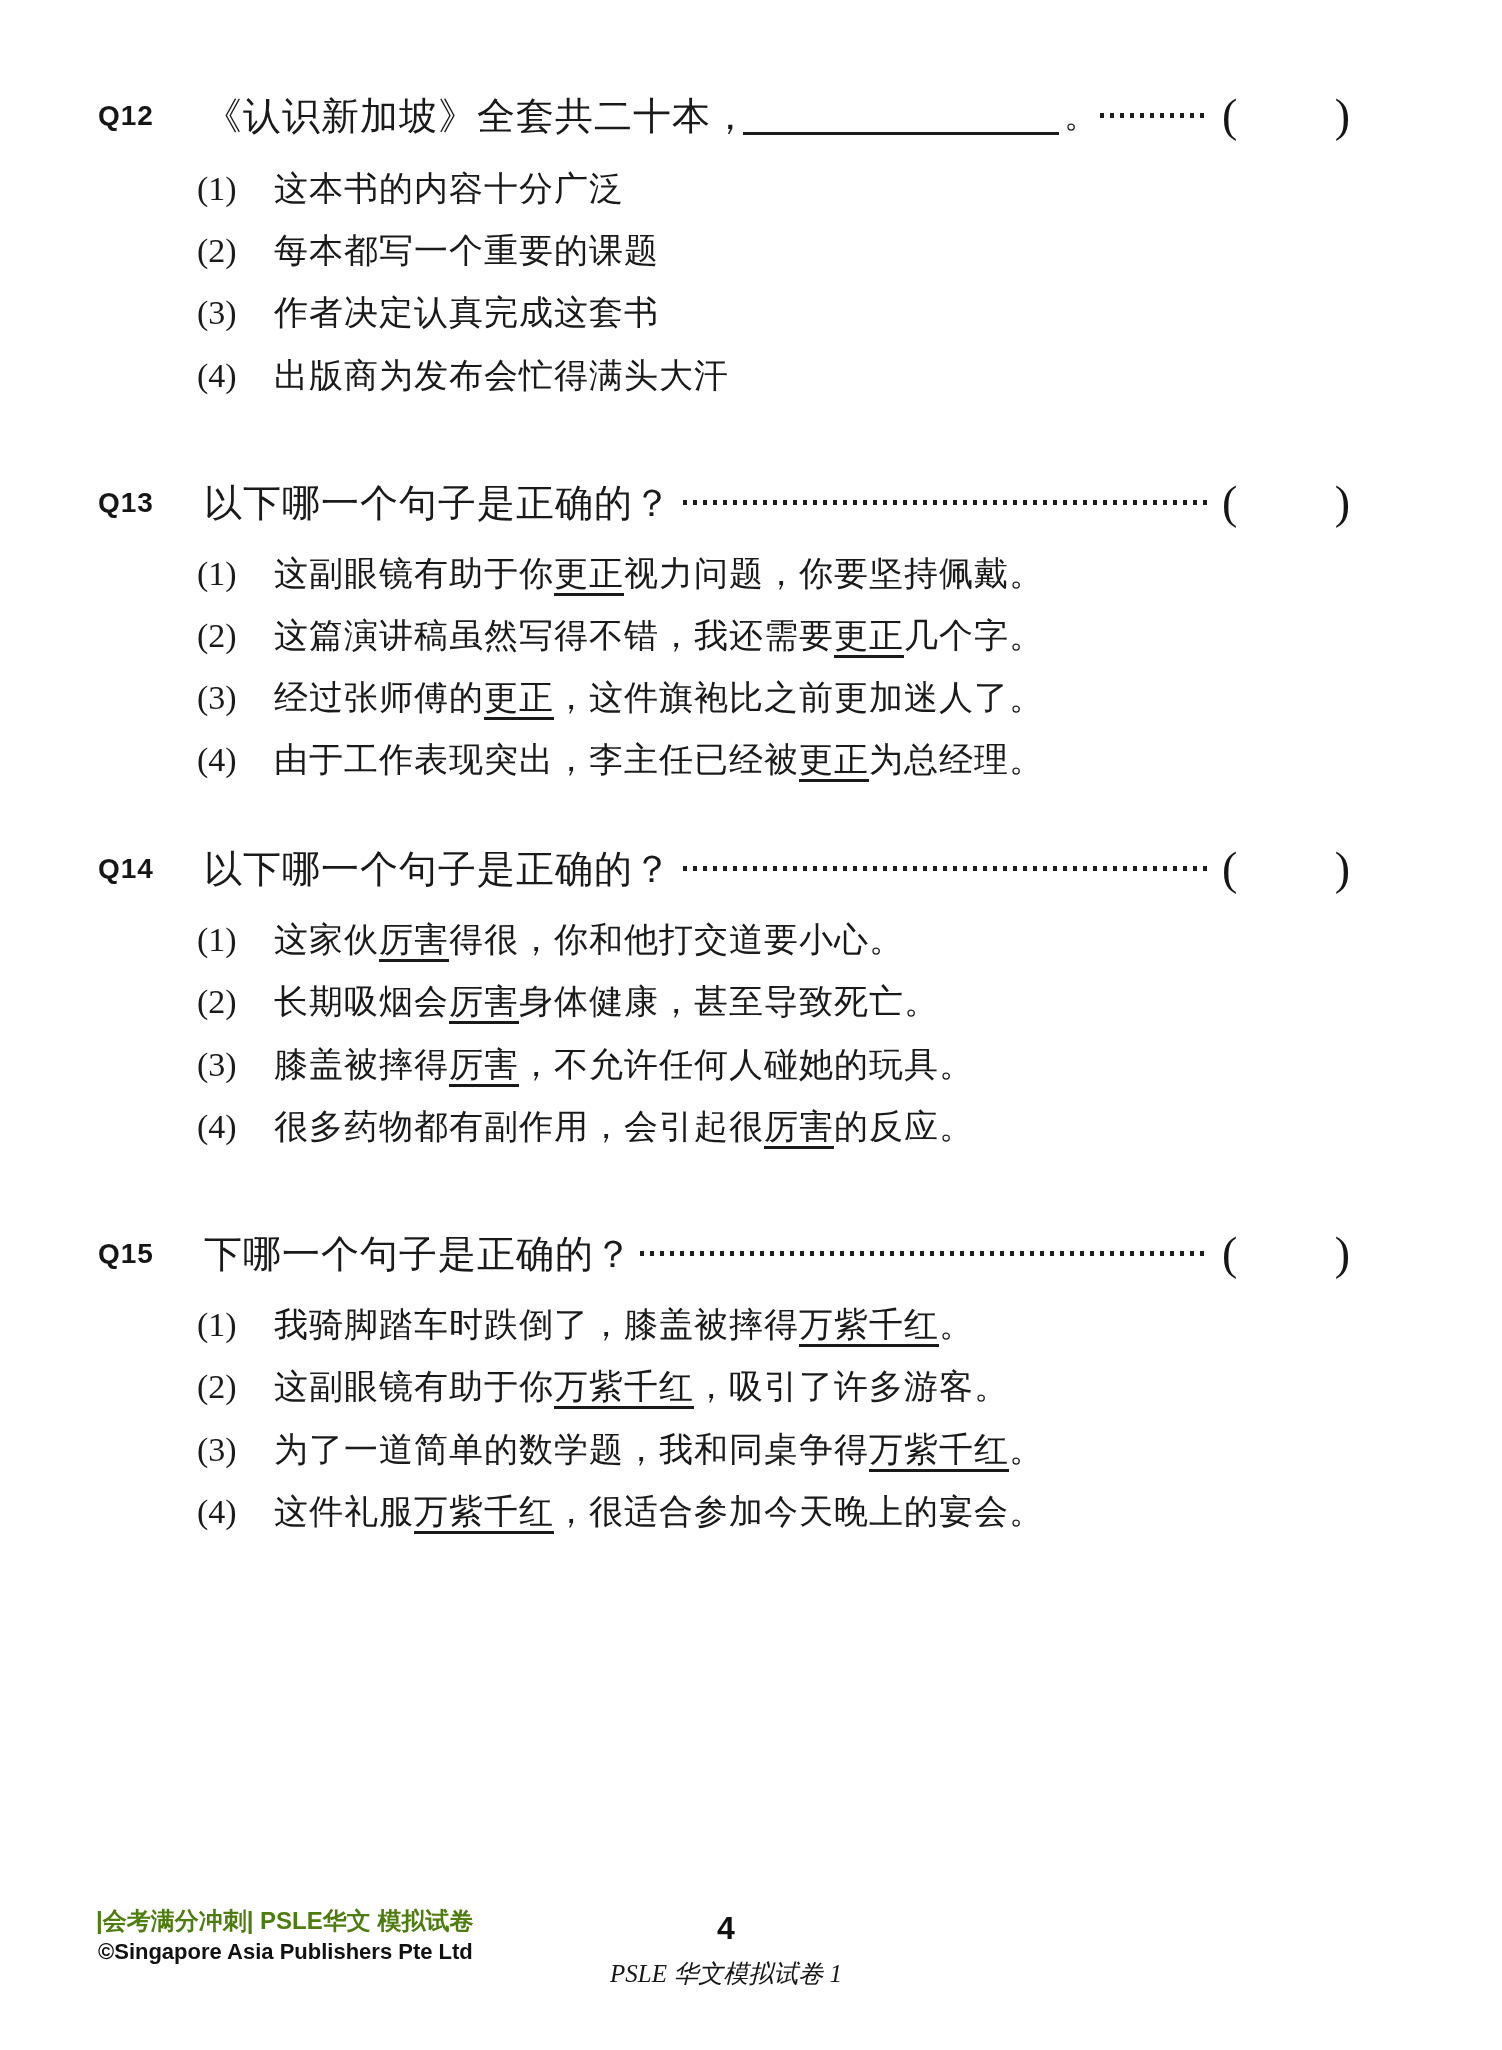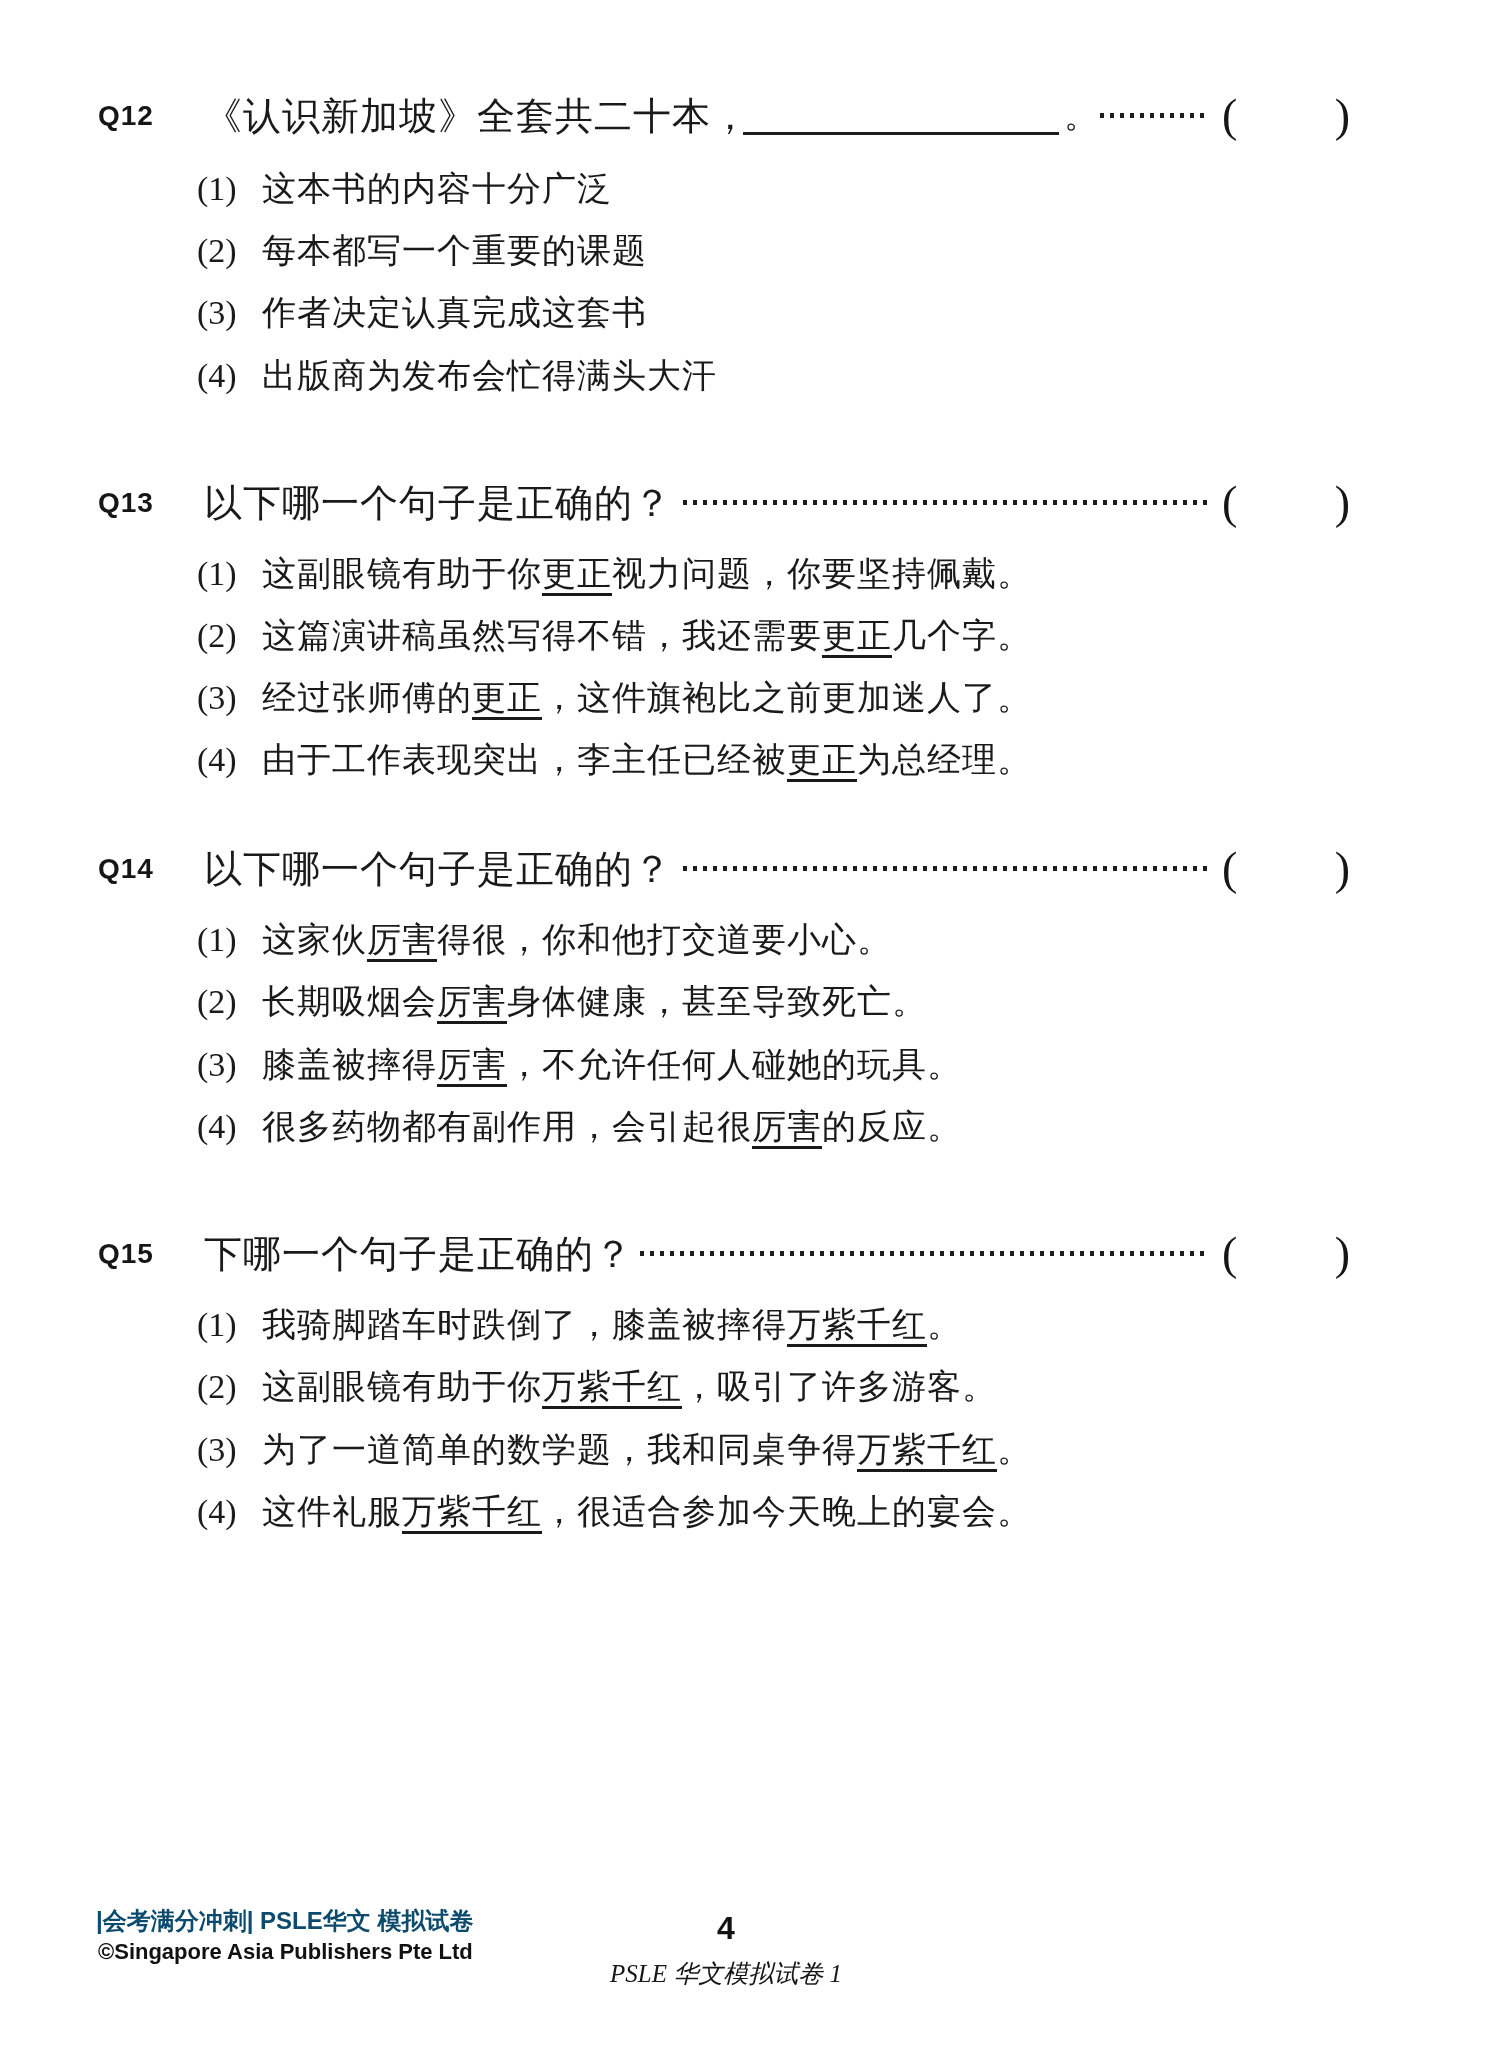--- a/index.html
+++ b/index.html
@@ -28,28 +28,28 @@
     display:flex; justify-content:space-between;
     font-size:46px; line-height:58px; color:#161616;
   }
   .blank {
     position:absolute; left:743px; top:0; width:316px; height:37px;
     border-bottom:3px solid #1c1c1c;
   }
   .stem-tail { position:absolute; left:1064px; top:0; font-size:34px; line-height:42px; }
   .opt-num { position:absolute; left:197px; font-size:34px; line-height:44px; }
   .opt-text {
-    position:absolute; left:262px; font-size:34px; line-height:44px;
+    position:absolute; left:274px; font-size:34px; line-height:44px;
     letter-spacing:1px; white-space:nowrap;
   }
   .kw { text-decoration:underline; text-decoration-thickness:3px; text-underline-offset:8px; }
   .f-series {
     position:absolute; left:96px; top:1906px;
     font-family:"Liberation Sans","DejaVu Sans",sans-serif;
-    font-weight:700; font-size:24px; line-height:30px; color:#0c4a6e;
+    font-weight:700; font-size:24px; line-height:30px; color:#4d7c0f;
   }
   .f-copy {
     position:absolute; left:98px; top:1940px;
     font-family:"Liberation Sans","DejaVu Sans",sans-serif;
     font-weight:700; font-size:22px; line-height:24px; color:#111;
   }
   .f-page {
     position:absolute; left:698px; top:1910px; width:56px; text-align:center;
     font-family:"Liberation Sans","DejaVu Sans",sans-serif;
     font-weight:700; font-size:32px; line-height:36px; color:#111;

